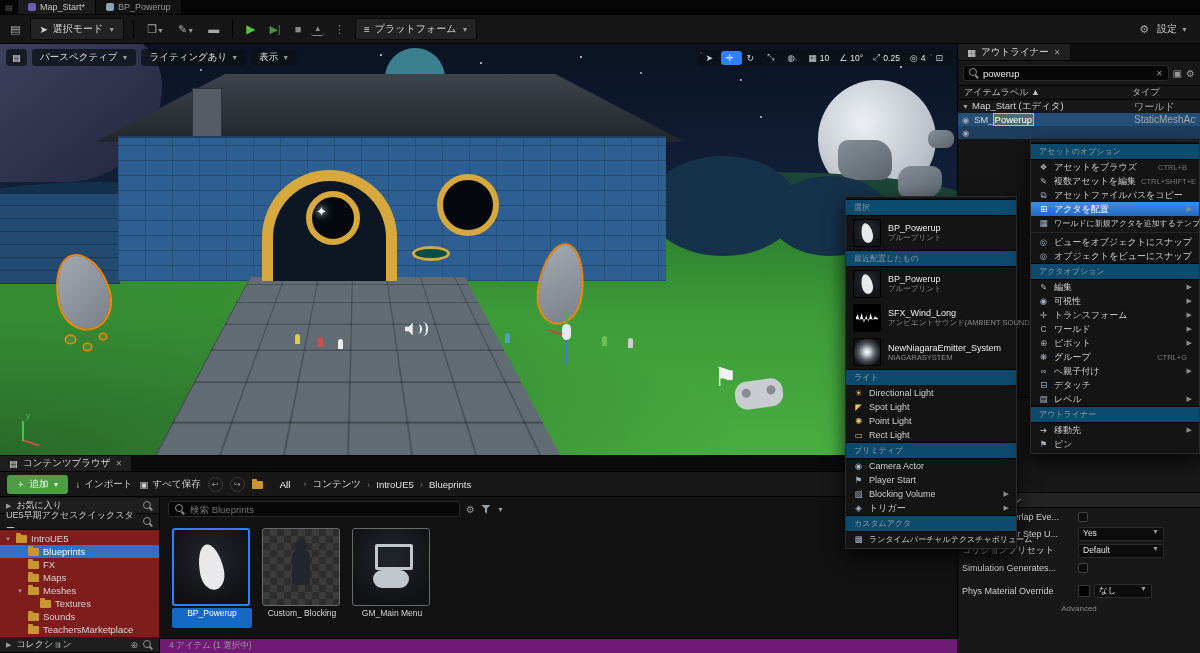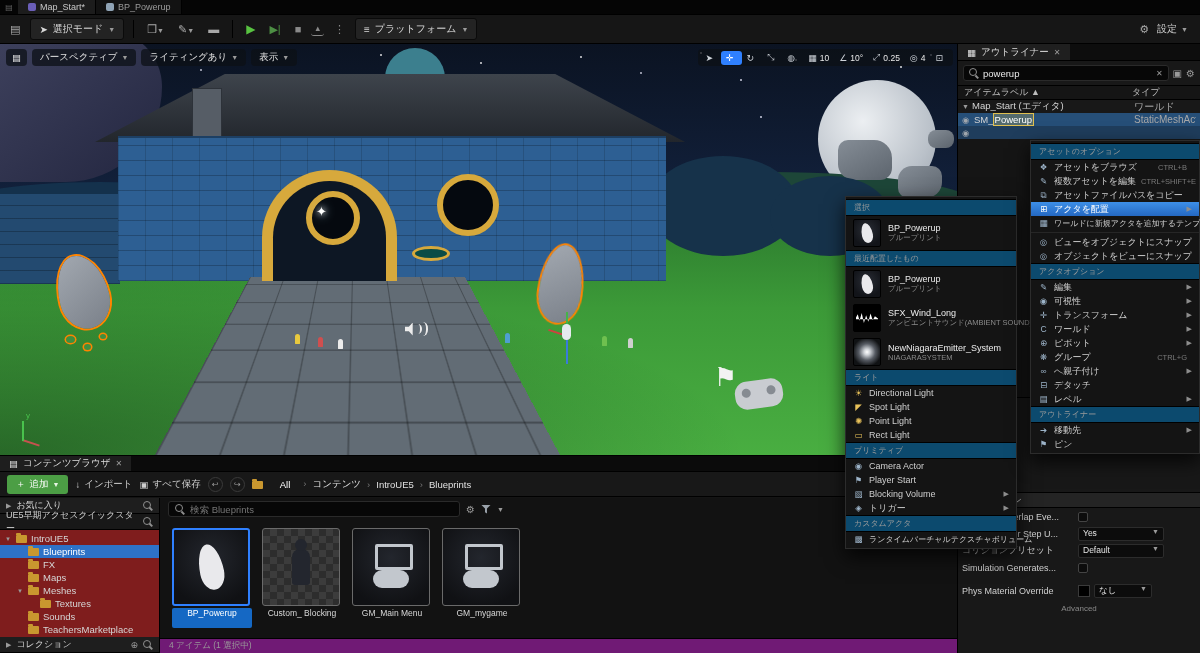--- a/index.html
+++ b/index.html
@@ -803,25 +803,19 @@
               <div class="t-shape"></div>
             </div>
             <div class="t-label">Custom_ Blocking</div>
           </div>
           <div class="tile th-gamemode">
             <div class="thumb">
               <div class="t-shape"></div>
             </div>
             <div class="t-label">GM_Main Menu</div>
           </div>
-          <div class="tile th-gamemode">
-            <div class="thumb">
-              <div class="t-shape"></div>
-            </div>
-            <div class="t-label">GM_mygame</div>
-          </div>
         </div>
       <div class="cb-status">
         <span>4 アイテム (1 選択中)</span>
       </div>
     </div>
   </div>
 </div>
 
 </body></html>

